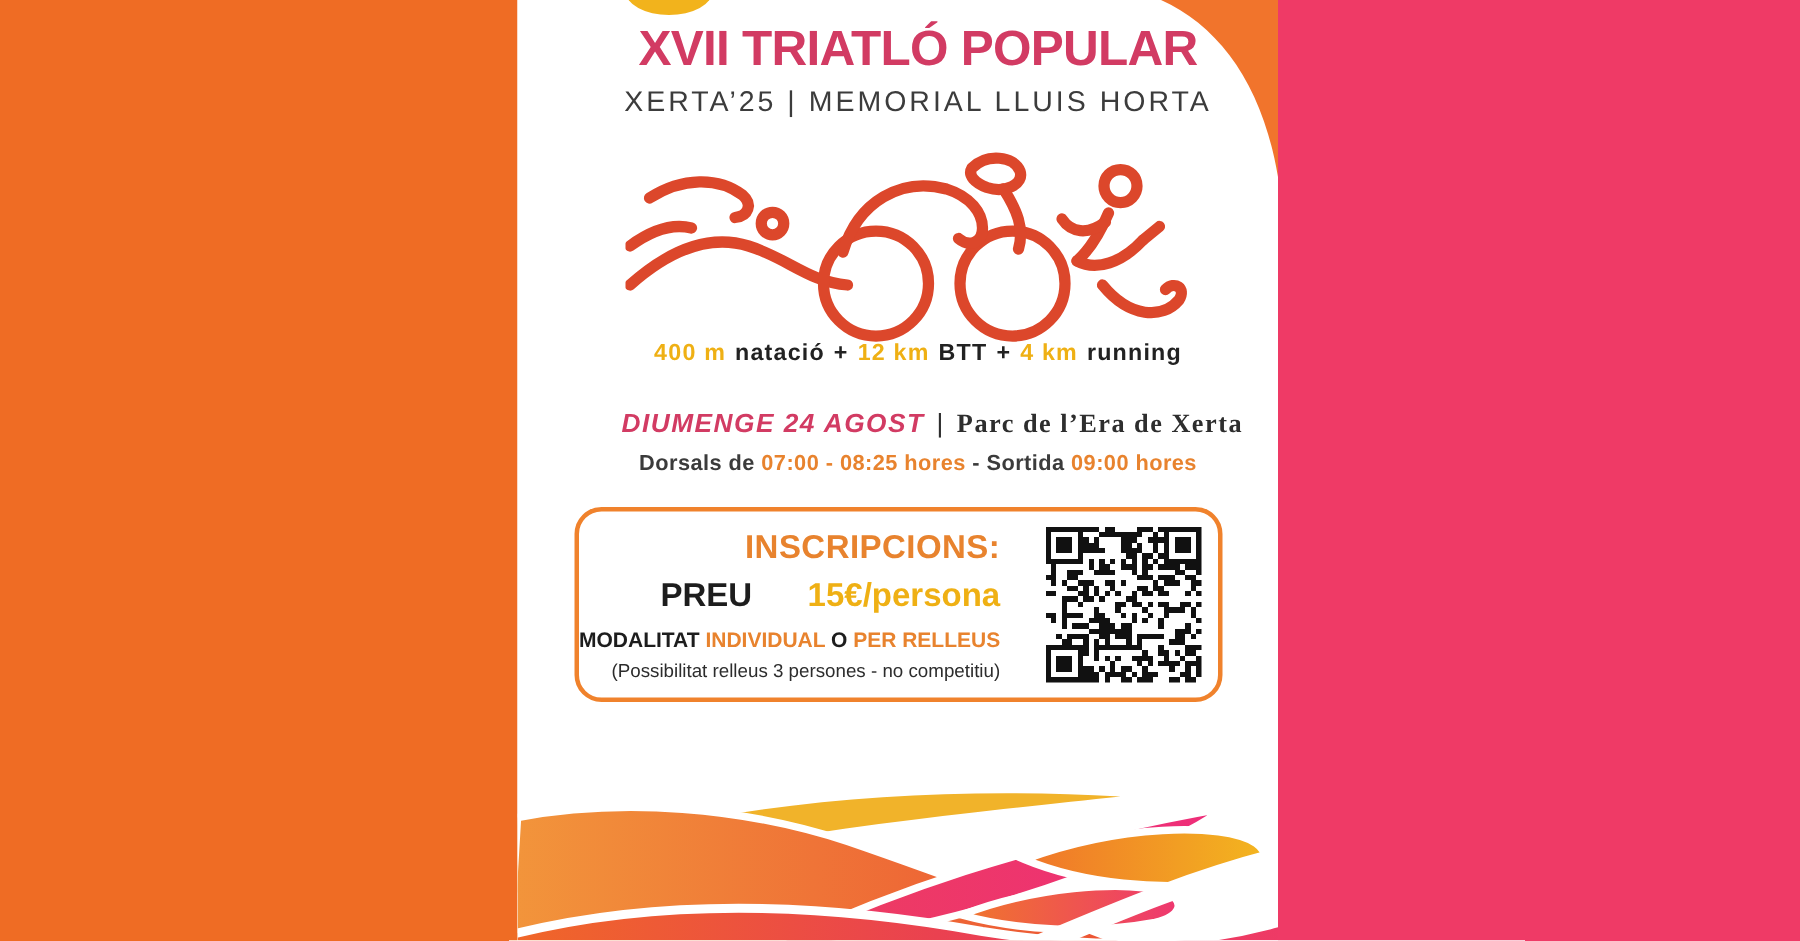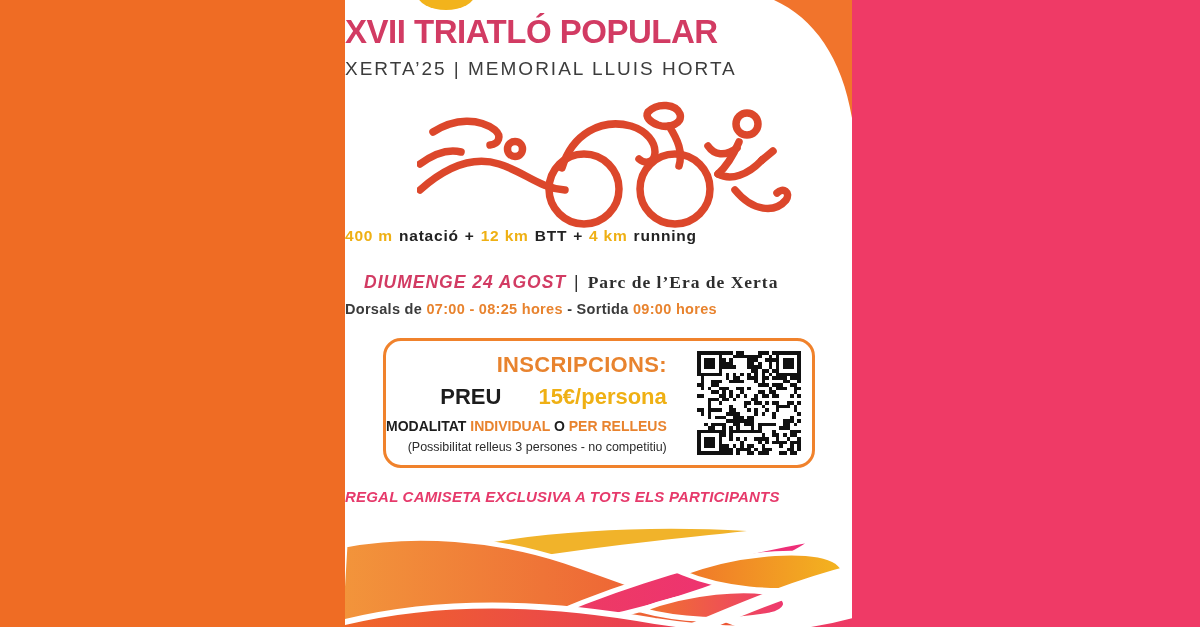--- a/index.html
+++ b/index.html
@@ -8,21 +8,21 @@
     background:#ffffff;
     font-family:"Liberation Sans", sans-serif;
   }
   .canvas{position:absolute;inset:0;}
   .band{position:absolute;top:0;height:627px;}
   .band-left{left:0;width:345px;background:var(--left-band,#EF6C24);}
   .band-right{left:852px;width:348px;background:var(--right-band,#EF3A66);}
   .poster{position:absolute;left:345px;top:0;width:507px;height:627px;background:#fff;overflow:hidden;}
 
   .abs{position:absolute;}
-  .center{left:0;width:534px;}
+  .center{left:0;width:534px;text-align:center;}
 
   .top-blob{left:72px;top:-22px;width:58px;height:32px;border-radius:50%;background:#F2B31C;}
   .corner-swoosh{right:0;top:0;width:78px;height:120px;}
 
   .title{
     top:13px;font-size:33px;font-weight:800;letter-spacing:-0.5px;
     color:var(--title-pink,#D23B63);white-space:nowrap;
   }
   .subtitle{
     top:58px;font-size:19px;font-weight:400;letter-spacing:2px;
@@ -557,21 +557,20 @@
             <rect x="18" y="28" width="1" height="1" fill="#111"></rect>
             <rect x="19" y="28" width="1" height="1" fill="#111"></rect>
             <rect x="23" y="28" width="1" height="1" fill="#111"></rect>
             <rect x="24" y="28" width="1" height="1" fill="#111"></rect>
             <rect x="26" y="28" width="1" height="1" fill="#111"></rect>
             <rect x="27" y="28" width="1" height="1" fill="#111"></rect>
           </svg>
       </div>
     </div>
 
-    <div class="abs center gift-line">REGAL CAMISETA EXCLUSIVA A TOTS ELS PARTICIPANTS</div>
 
     <svg class="abs waves" viewBox="0 0 507 112">
       <defs>
         <linearGradient id="gOrange" x1="0" y1="0" x2="1" y2="0">
           <stop offset="0" stop-color="#F2953B"></stop>
           <stop offset="1" stop-color="#EC5233"></stop>
         </linearGradient>
         <linearGradient id="gStrip" x1="0" y1="0" x2="1" y2="0">
           <stop offset="0" stop-color="#F06728"></stop>
           <stop offset="0.55" stop-color="#EA4150"></stop>

